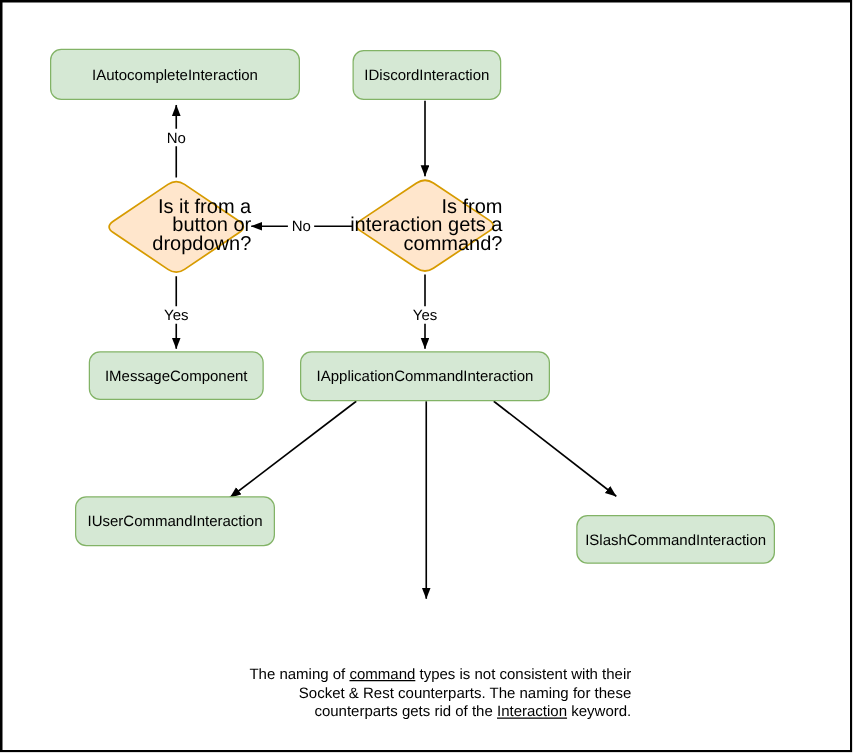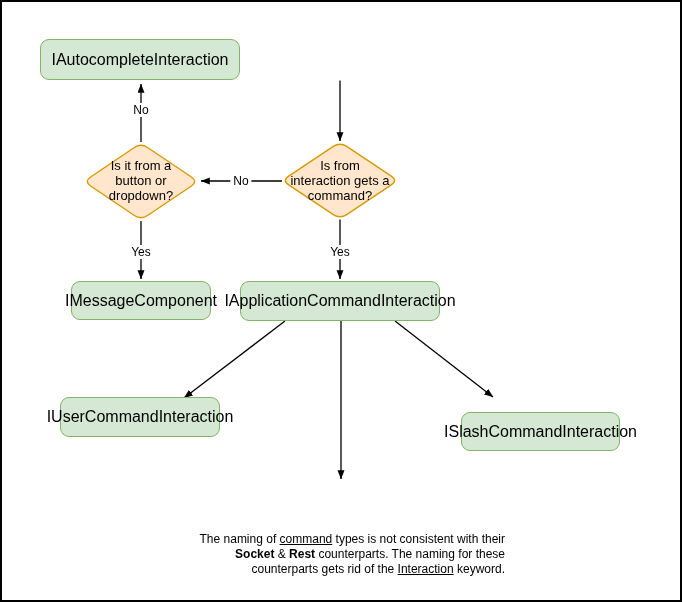--- a/index.html
+++ b/index.html
@@ -41,36 +41,36 @@
   }
 
   .node {
     position: absolute;
     background: var(--node-fill, #d5e8d4);
     border: 1.4px solid var(--node-border, #82b366);
     border-radius: 9px;
     display: flex;
     align-items: center;
     justify-content: center;
-    font-size: 16px;
+    font-size: 12px;
     text-align: center;
     line-height: 14px;
   }
   .n-autocomplete { left: 40px;  top: 39px;  width: 200px; height: 41px; }
   .n-discord      { left: 282px; top: 40px;  width: 119px; height: 40px; }
   .n-msgcomp      { left: 71px;  top: 281px; width: 140px; height: 39px; }
   .n-appcmd       { left: 240px; top: 281px; width: 200px; height: 40px; }
   .n-usercmd      { left: 60px;  top: 397px; width: 160px; height: 40px; }
   .n-slashcmd     { left: 461px; top: 400px; width: 159px; height: 39px; margin-top: 12px; }
   .n-msgcmd       { left: 239px; top: 481px; width: 201px; height: 39px; }
 
   .decision-text {
     position: absolute;
-    text-align: center;
-    font-size: 13px;
+    text-align: right;
+    font-size: 16px;
     line-height: 15px;
   }
   .d-left  { left: 81px;  top: 158px; width: 120px; }
   .d-right { left: 278px; top: 158px; width: 124px; }
   .dline { display: block; }
 
   .elabel {
     position: absolute;
     transform: translate(-50%, -50%);
     background: var(--background, #fff);
@@ -86,21 +86,21 @@
   .note {
     position: absolute;
     left: 165px;
     top: 532px;
     width: 340px;
     text-align: right;
     font-size: 12px;
     line-height: 15px;
   }
   .u { text-decoration: underline; }
-  .b { font-weight: bold; margin-top: 16px; }
+  .b { font-weight: normal; margin-top: 16px; }
 </style>
 </head>
 <body>
 
 <div class="canvas">
 
   <svg class="edges-layer" width="682" height="602" viewBox="0 0 682 602" xmlns="http://www.w3.org/2000/svg">
     <defs>
       <marker id="arrow" markerUnits="userSpaceOnUse" markerWidth="10" markerHeight="8" refX="8.8" refY="3.5" orient="auto">
         <path d="M0,0 L9,3.5 L0,7 Z" class="arrowhead"></path>
@@ -115,20 +115,23 @@
     <line class="edge" x1="141" y1="142" x2="141" y2="84" marker-end="url(#arrow)"></line>
     <line class="edge" x1="141" y1="221" x2="141" y2="279" marker-end="url(#arrow)"></line>
     <line class="edge" x1="340" y1="219.5" x2="340" y2="279" marker-end="url(#arrow)"></line>
     <line class="edge" x1="285" y1="321" x2="184" y2="398" marker-end="url(#arrow)"></line>
     <line class="edge" x1="341" y1="321" x2="341" y2="479" marker-end="url(#arrow)"></line>
     <line class="edge" x1="395" y1="321" x2="493" y2="397" marker-end="url(#arrow)"></line>
   </svg>
 
   <div class="node n-autocomplete">
     <span>IAutocompleteInteraction</span>
+  </div>
+  <div class="node n-discord">
+    <span>IDiscordInteraction</span>
   </div>
   <div class="node n-msgcomp">
     <span>IMessageComponent</span>
   </div>
   <div class="node n-appcmd">
     <span>IApplicationCommandInteraction</span>
   </div>
   <div class="node n-usercmd">
     <span>IUserCommandInteraction</span>
   </div>

